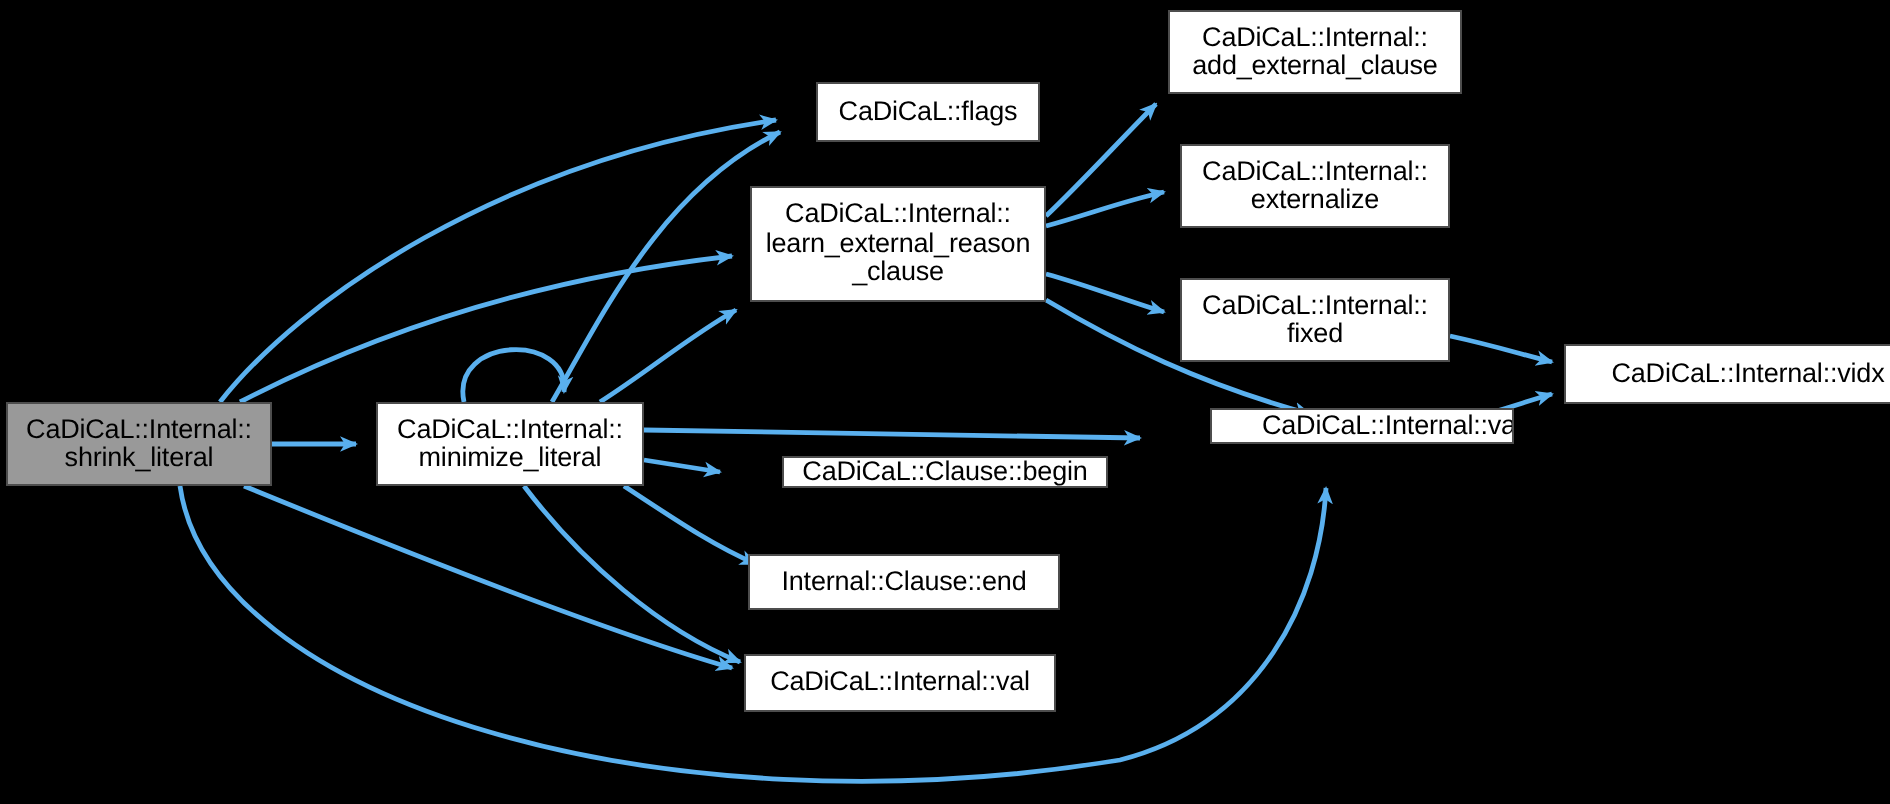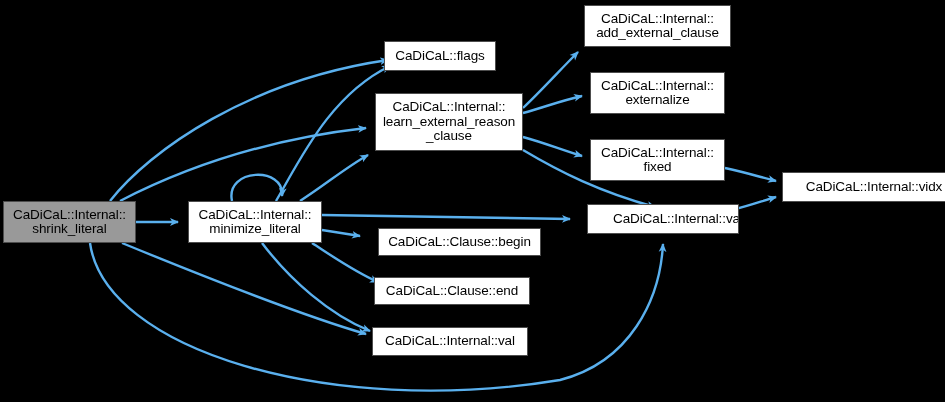--- a/index.html
+++ b/index.html
@@ -86,49 +86,49 @@
   </svg>
 
   <div class="node highlight" style="left: 3px; top: 201px; width: 133px; height: 42px; background: rgb(153, 153, 153);">
     <span>CaDiCaL::Internal::
 shrink_literal</span>
   </div>
   <div class="node" style="left: 188px; top: 201px; width: 134px; height: 42px;">
     <span>CaDiCaL::Internal::
 minimize_literal</span>
   </div>
-  <div class="node" style="left: 384px; top: 41px; width: 112px; height: 30px;">
+  <div class="node" style="left: 408px; top: 41px; width: 112px; height: 30px;">
     <span>CaDiCaL::flags</span>
   </div>
   <div class="node" style="left: 375px; top: 93px; width: 148px; height: 58px;">
     <span>CaDiCaL::Internal::
 learn_external_reason
 _clause</span>
   </div>
   <div class="node" style="left: 584px; top: 5px; width: 147px; height: 42px;">
     <span>CaDiCaL::Internal::
 add_external_clause</span>
   </div>
   <div class="node" style="left: 590px; top: 72px; width: 135px; height: 42px;">
     <span>CaDiCaL::Internal::
 externalize</span>
   </div>
   <div class="node" style="left: 590px; top: 139px; width: 135px; height: 42px;">
     <span>CaDiCaL::Internal::
 fixed</span>
   </div>
-  <div class="node" style="left: 587px; top: 204px; width: 152px; height: 30px; padding-left: 25px;">
+  <div class="node" style="left: 605px; top: 204px; width: 152px; height: 18px; padding-left: 25px;">
     <span>CaDiCaL::Internal::var</span>
   </div>
   <div class="node" style="left: 782px; top: 172px; width: 184px; height: 30px;">
     <span>CaDiCaL::Internal::vidx</span>
   </div>
-  <div class="node" style="left: 378px; top: 228px; width: 163px; height: 28px;">
+  <div class="node" style="left: 391px; top: 228px; width: 163px; height: 16px;">
     <span>CaDiCaL::Clause::begin</span>
   </div>
   <div class="node" style="left: 374px; top: 277px; width: 156px; height: 28px;">
-    <span>CaDiCaL::Clause::end</span>
+    <span>Internal::Clause::end</span>
   </div>
   <div class="node" style="left: 372px; top: 327px; width: 156px; height: 29px;">
     <span>CaDiCaL::Internal::val</span>
   </div>
 
 </div>
 
 </body></html>

